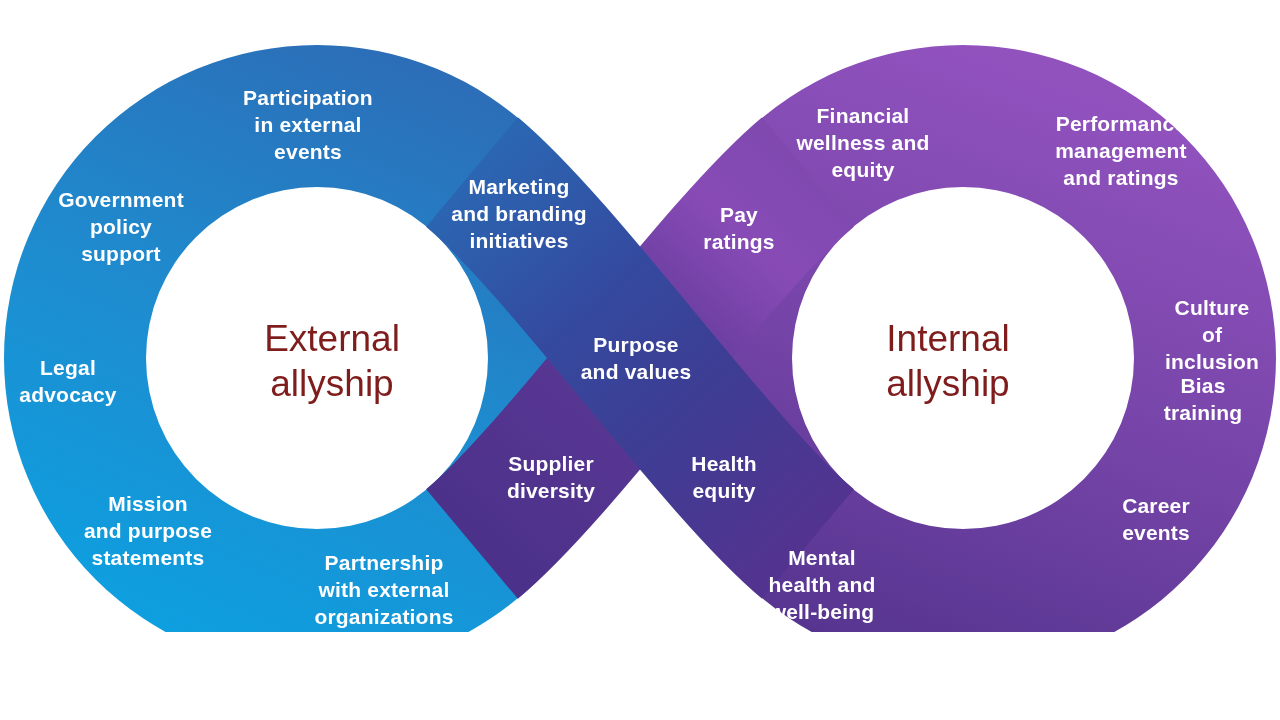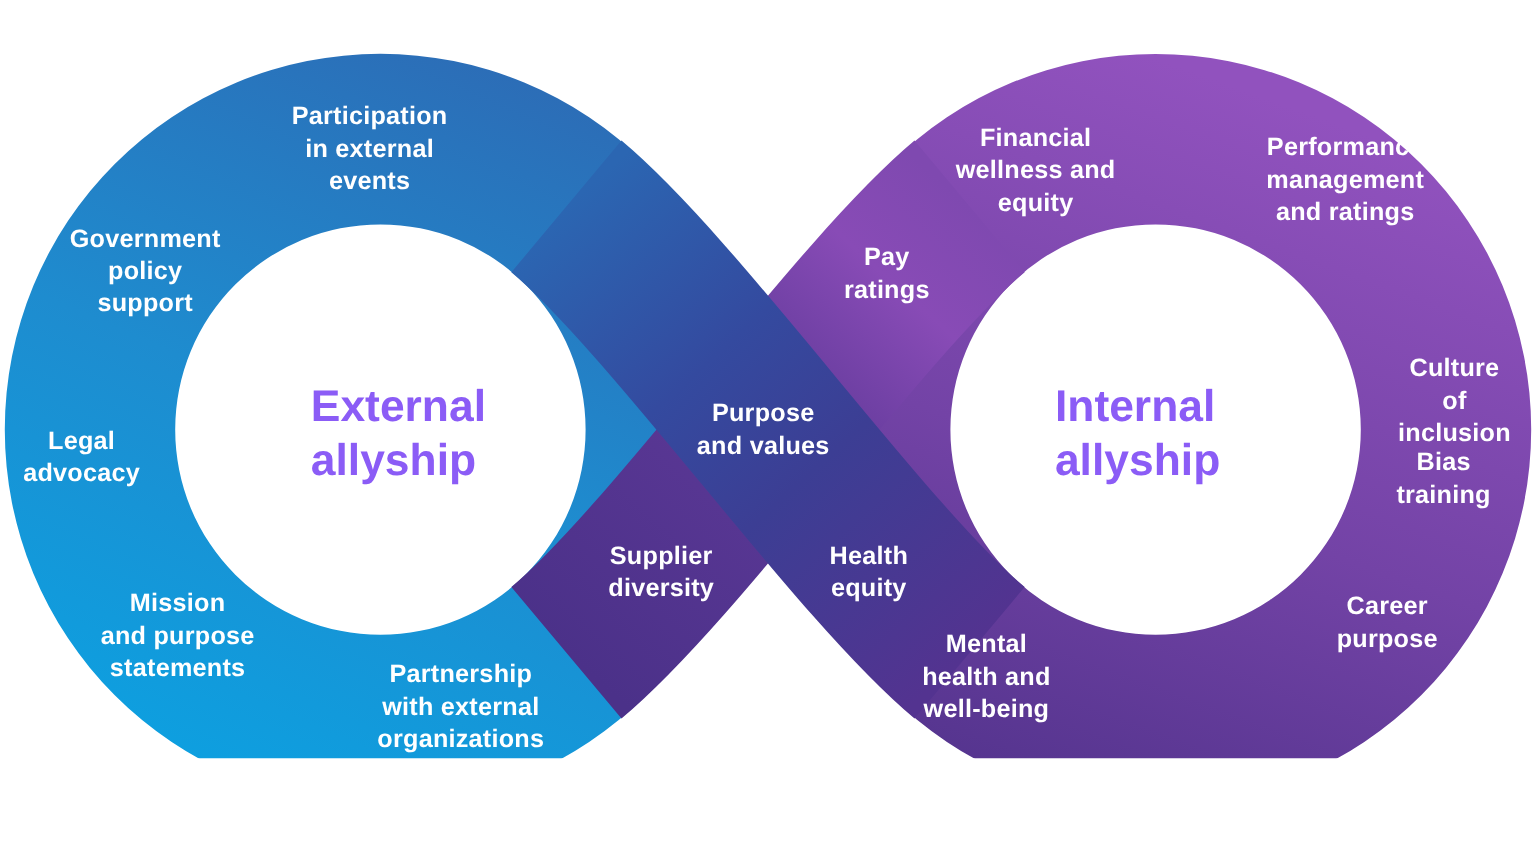--- a/index.html
+++ b/index.html
@@ -18,24 +18,25 @@
     font-size:21px;
     line-height:27px;
     font-weight:700;
     text-align:center;
     white-space:pre-line;
     letter-spacing:0.2px;
   }
   .ring-title{
     position:absolute;
     transform:translate(-50%,-50%);
-    color:#8b5cf6;
+    color:#7f1d1d;
     font-size:37px;
     line-height:45px;
-    font-weight:700;
+    font-weight:400;
+    text-align:center;
     white-space:pre-line;
   }
   
   .l-participation{left:308px;top:124px;}
   .l-government{left:121px;top:226px;}
   .l-legal{left:68px;top:381px;}
   .l-mission{left:148px;top:530px;}
   .l-partnership{left:384px;top:589px;}
   .l-supplier{left:551px;top:477px;}
   .l-marketing{left:519px;top:213px;}
@@ -43,21 +44,21 @@
   
   .l-purpose{left:636px;top:358px;}
   
   .l-financial{left:863px;top:142px;}
   .l-performance{left:1073px;top:150px;margin-left:48px;}
   .l-pay{left:739px;top:228px;}
   .l-culture{left:1212px;top:290px;margin-top:44px;}
   .l-bias{left:1203px;top:399px;}
   .l-career{left:1156px;top:519px;}
   .l-mentoring{left:1014px;top:599px;}
-  .l-mental{left:822px;top:564px;}
+  .l-mental{left:822px;top:584px;}
   .l-health{left:724px;top:477px;}
   .t-internal{left:948px;top:361px;}
 </style>
 </head>
 <body>
 
 <div class="stage">
 
   <svg viewBox="0 0 1280 720" aria-hidden="true">
     <defs>
@@ -105,40 +106,43 @@
   <div class="lbl l-legal">Legal
 advocacy</div>
   <div class="lbl l-partnership">Partnership
 with external
 organizations</div>
   <div class="lbl l-mission">Mission
 and purpose
 statements</div>
   <div class="lbl l-supplier">Supplier
 diversity</div>
+  <div class="lbl l-marketing">Marketing
+and branding
+initiatives</div>
   <div class="ring-title t-external">External
 allyship</div>
 
   <div class="lbl l-purpose">Purpose
 and values</div>
 
   <div class="lbl l-financial">Financial
 wellness and
 equity</div>
   <div class="lbl l-performance">Performance
 management
 and ratings</div>
   <div class="lbl l-pay">Pay
 ratings</div>
   <div class="lbl l-culture">Culture of
 inclusion</div>
   <div class="lbl l-bias">Bias
 training</div>
   <div class="lbl l-career">Career
-purpose</div>
+events</div>
   <div class="lbl l-mental">Mental
 health and
 well-being</div>
   <div class="lbl l-health">Health
 equity</div>
   <div class="ring-title t-internal">Internal
 allyship</div>
 
 </div>
 

